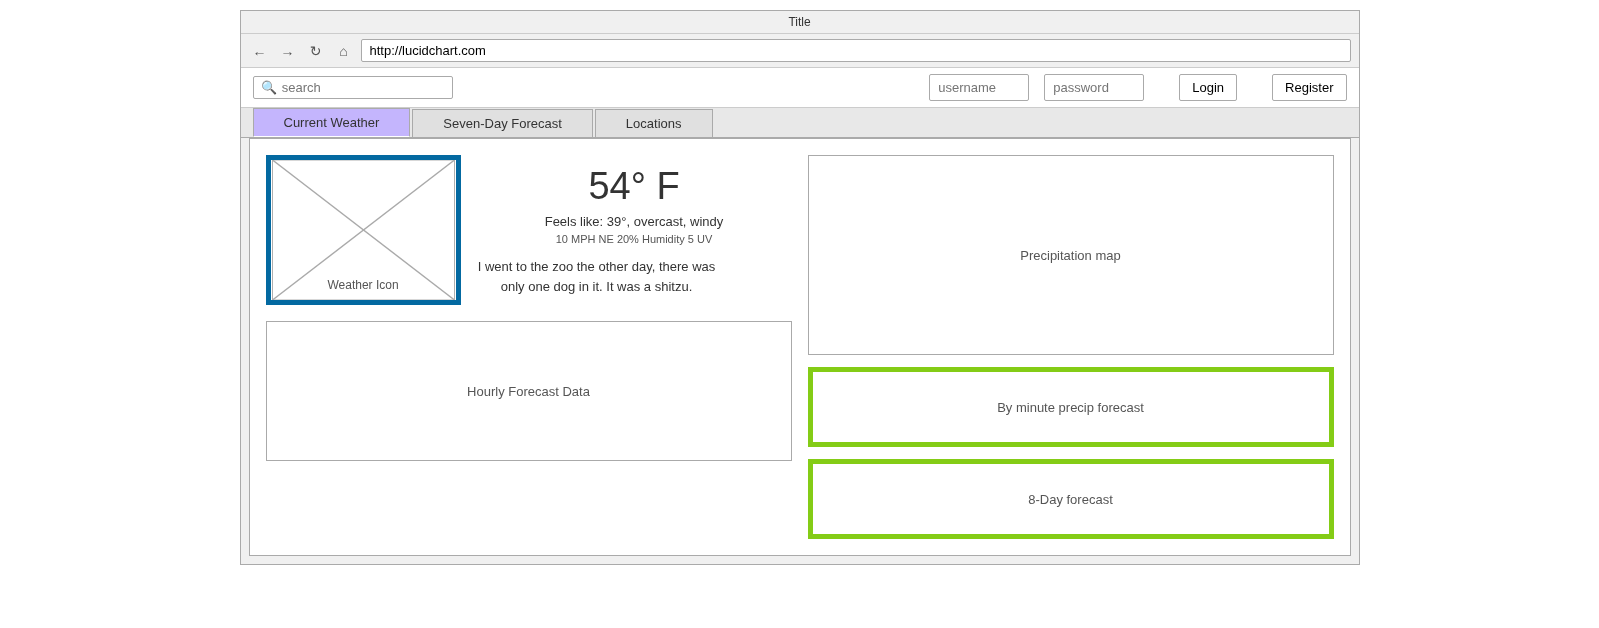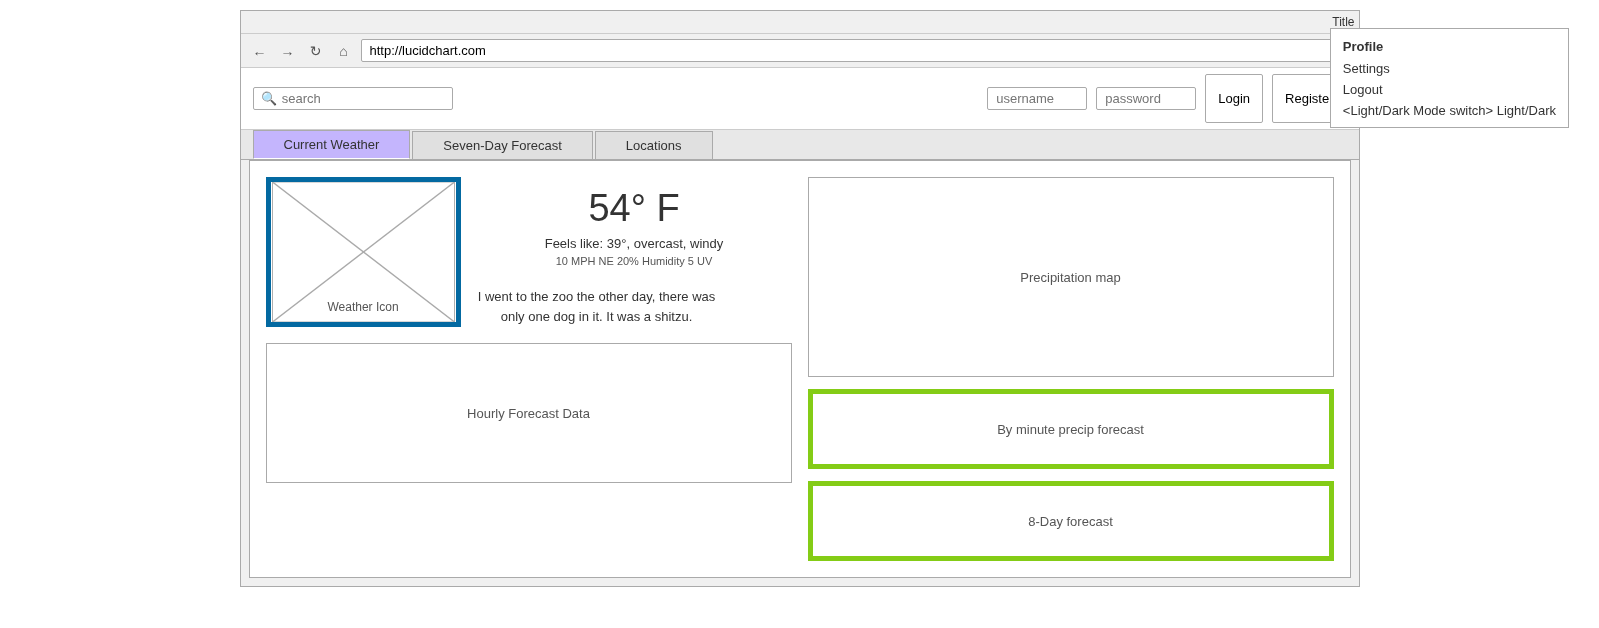--- a/index.html
+++ b/index.html
@@ -6,21 +6,21 @@
     body { background: #fff; font-family: Arial, sans-serif; font-size: 13px; color: #333; }
 
     
     .browser-window {
       width: 1120px;
       border: 1px solid #aaa;
       margin: 10px auto;
       background: #f0f0f0;
     }
     .browser-title {
-      text-align: right;
+      text-align: center;
       padding: 4px;
       font-size: 12px;
       background: #f0f0f0;
       border-bottom: 1px solid #ccc;
     }
     .browser-toolbar {
       display: flex;
       align-items: center;
       padding: 5px 8px;
       gap: 6px;
@@ -59,36 +59,37 @@
       border: 1px solid #aaa;
       padding: 3px 8px;
       width: 200px;
       background: #fff;
       border-radius: 2px;
     }
     .search-box input {
       border: none; outline: none; font-size: 13px; width: 160px;
     }
     .auth-section {
-      display: flex; align-items: center; gap: 9px;
+      display: flex; gap: 15px;
     }
     .auth-input {
       border: 1px solid #aaa;
       padding: 3px 8px;
       font-size: 13px;
       border-radius: 2px;
       width: 100px;
     }
     .auth-btn {
       border: 1px solid #aaa;
-      padding: 16px 12px;
+      padding: 5px 12px;
       font-size: 13px;
       background: #fff;
       cursor: pointer;
       border-radius: 2px;
+      margin-left: 20px;
     }
 
     
     .tabs-bar {
       display: flex;
       align-items: flex-end;
       padding: 0 12px;
       background: #e8e8e8;
       border-bottom: 1px solid #aaa;
     }
@@ -168,21 +169,21 @@
       margin-bottom: 6px;
     }
     .feels-like {
       font-size: 13px;
       color: #333;
       margin-bottom: 4px;
     }
     .weather-stats {
       font-size: 11px;
       color: #555;
-      margin-bottom: 20px;
+      margin-bottom: 12px;
     }
     .weather-joke {
       font-size: 13px;
       color: #333;
       max-width: 240px;
       line-height: 1.5;
     }
 
     
     .forecast-box {
@@ -323,19 +324,13 @@
           </div>
 
           <div class="forecast-box">
             <span>8-Day forecast</span>
           </div>
         </div>
       </div>
     </div>
   </div>
 
-  <div class="profile-dropdown">
-    <div class="profile-dropdown-title">Profile</div>
-    <div class="profile-dropdown-item">Settings</div>
-    <div class="profile-dropdown-item">Logout</div>
-    <div class="profile-dropdown-item">&lt;Light/Dark Mode switch&gt; Light/Dark</div>
-  </div>
 </div>
 
 </body></html>

